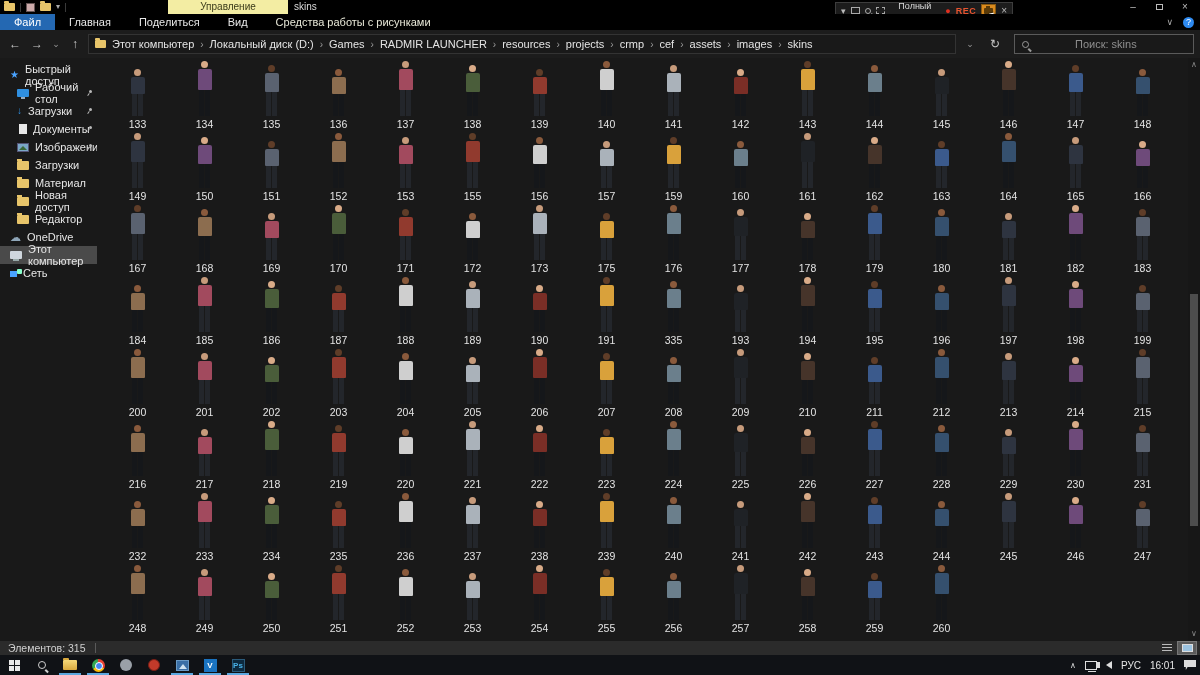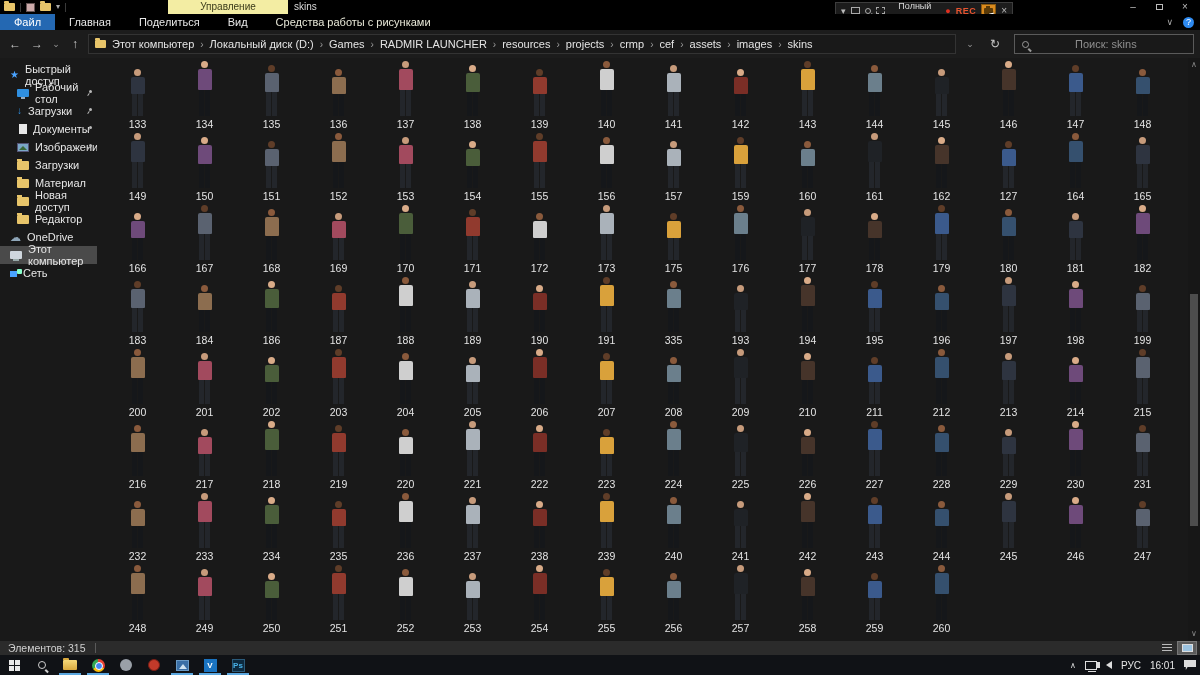--- a/index.html
+++ b/index.html
@@ -446,28 +446,20 @@
         <div class="cell">
           <div class="fig">
             <div class="head" style="background: rgb(199, 155, 123);"></div>
             <div class="torso" style="background: rgb(162, 74, 94); height: 19px;"></div>
             <div class="legs" style="height: 24px; background: linear-gradient(to right, rgb(35, 38, 43) 0px, rgb(35, 38, 43) 45%, transparent 45%, transparent 55%, rgb(35, 38, 43) 55%, rgb(35, 38, 43) 100%);"></div>
           </div>
           <div class="lbl">153</div>
         </div>
         <div class="cell">
           <div class="fig">
-            <div class="head" style="background: rgb(217, 171, 136);"></div>
-            <div class="torso" style="background: rgb(74, 93, 58); height: 17px;"></div>
-            <div class="legs" style="height: 22px; background: linear-gradient(to right, rgb(21, 23, 26) 0px, rgb(21, 23, 26) 45%, transparent 45%, transparent 55%, rgb(21, 23, 26) 55%, rgb(21, 23, 26) 100%);"></div>
-          </div>
-          <div class="lbl">154</div>
-        </div>
-        <div class="cell">
-          <div class="fig">
             <div class="head" style="background: rgb(95, 61, 40);"></div>
             <div class="torso" style="background: rgb(145, 58, 46); height: 21px;"></div>
             <div class="legs" style="height: 26px; background: linear-gradient(to right, rgb(35, 38, 43) 0px, rgb(35, 38, 43) 45%, transparent 45%, transparent 55%, rgb(35, 38, 43) 55%, rgb(35, 38, 43) 100%);"></div>
           </div>
           <div class="lbl">155</div>
         </div>
         <div class="cell">
           <div class="fig">
             <div class="head" style="background: rgb(138, 90, 60);"></div>
             <div class="torso" style="background: rgb(207, 207, 207); height: 19px;"></div>
@@ -514,21 +506,21 @@
             <div class="legs" style="height: 24px; background: linear-gradient(to right, rgb(21, 23, 26) 0px, rgb(21, 23, 26) 45%, transparent 45%, transparent 55%, rgb(21, 23, 26) 55%, rgb(21, 23, 26) 100%);"></div>
           </div>
           <div class="lbl">162</div>
         </div>
         <div class="cell">
           <div class="fig">
             <div class="head" style="background: rgb(95, 61, 40);"></div>
             <div class="torso" style="background: rgb(59, 90, 140); height: 17px;"></div>
             <div class="legs" style="height: 22px; background: linear-gradient(to right, rgb(35, 38, 43) 0px, rgb(35, 38, 43) 45%, transparent 45%, transparent 55%, rgb(35, 38, 43) 55%, rgb(35, 38, 43) 100%);"></div>
           </div>
-          <div class="lbl">127</div>
+          <div class="lbl">163</div>
         </div>
         <div class="cell">
           <div class="fig">
             <div class="head" style="background: rgb(138, 90, 60);"></div>
             <div class="torso" style="background: rgb(53, 80, 110); height: 21px;"></div>
             <div class="legs" style="height: 26px; background: linear-gradient(to right, rgb(21, 23, 26) 0px, rgb(21, 23, 26) 45%, transparent 45%, transparent 55%, rgb(21, 23, 26) 55%, rgb(21, 23, 26) 100%);"></div>
           </div>
           <div class="lbl">164</div>
         </div>
         <div class="cell">
@@ -675,20 +667,28 @@
           </div>
           <div class="lbl">183</div>
         </div>
         <div class="cell">
           <div class="fig">
             <div class="head" style="background: rgb(138, 90, 60);"></div>
             <div class="torso" style="background: rgb(140, 109, 79); height: 17px;"></div>
             <div class="legs" style="height: 22px; background: linear-gradient(to right, rgb(21, 23, 26) 0px, rgb(21, 23, 26) 45%, transparent 45%, transparent 55%, rgb(21, 23, 26) 55%, rgb(21, 23, 26) 100%);"></div>
           </div>
           <div class="lbl">184</div>
+        </div>
+        <div class="cell">
+          <div class="fig">
+            <div class="head" style="background: rgb(199, 155, 123);"></div>
+            <div class="torso" style="background: rgb(162, 74, 94); height: 21px;"></div>
+            <div class="legs" style="height: 26px; background: linear-gradient(to right, rgb(35, 38, 43) 0px, rgb(35, 38, 43) 45%, transparent 45%, transparent 55%, rgb(35, 38, 43) 55%, rgb(35, 38, 43) 100%);"></div>
+          </div>
+          <div class="lbl">185</div>
         </div>
         <div class="cell">
           <div class="fig">
             <div class="head" style="background: rgb(217, 171, 136);"></div>
             <div class="torso" style="background: rgb(74, 93, 58); height: 19px;"></div>
             <div class="legs" style="height: 24px; background: linear-gradient(to right, rgb(21, 23, 26) 0px, rgb(21, 23, 26) 45%, transparent 45%, transparent 55%, rgb(21, 23, 26) 55%, rgb(21, 23, 26) 100%);"></div>
           </div>
           <div class="lbl">186</div>
         </div>
         <div class="cell">

